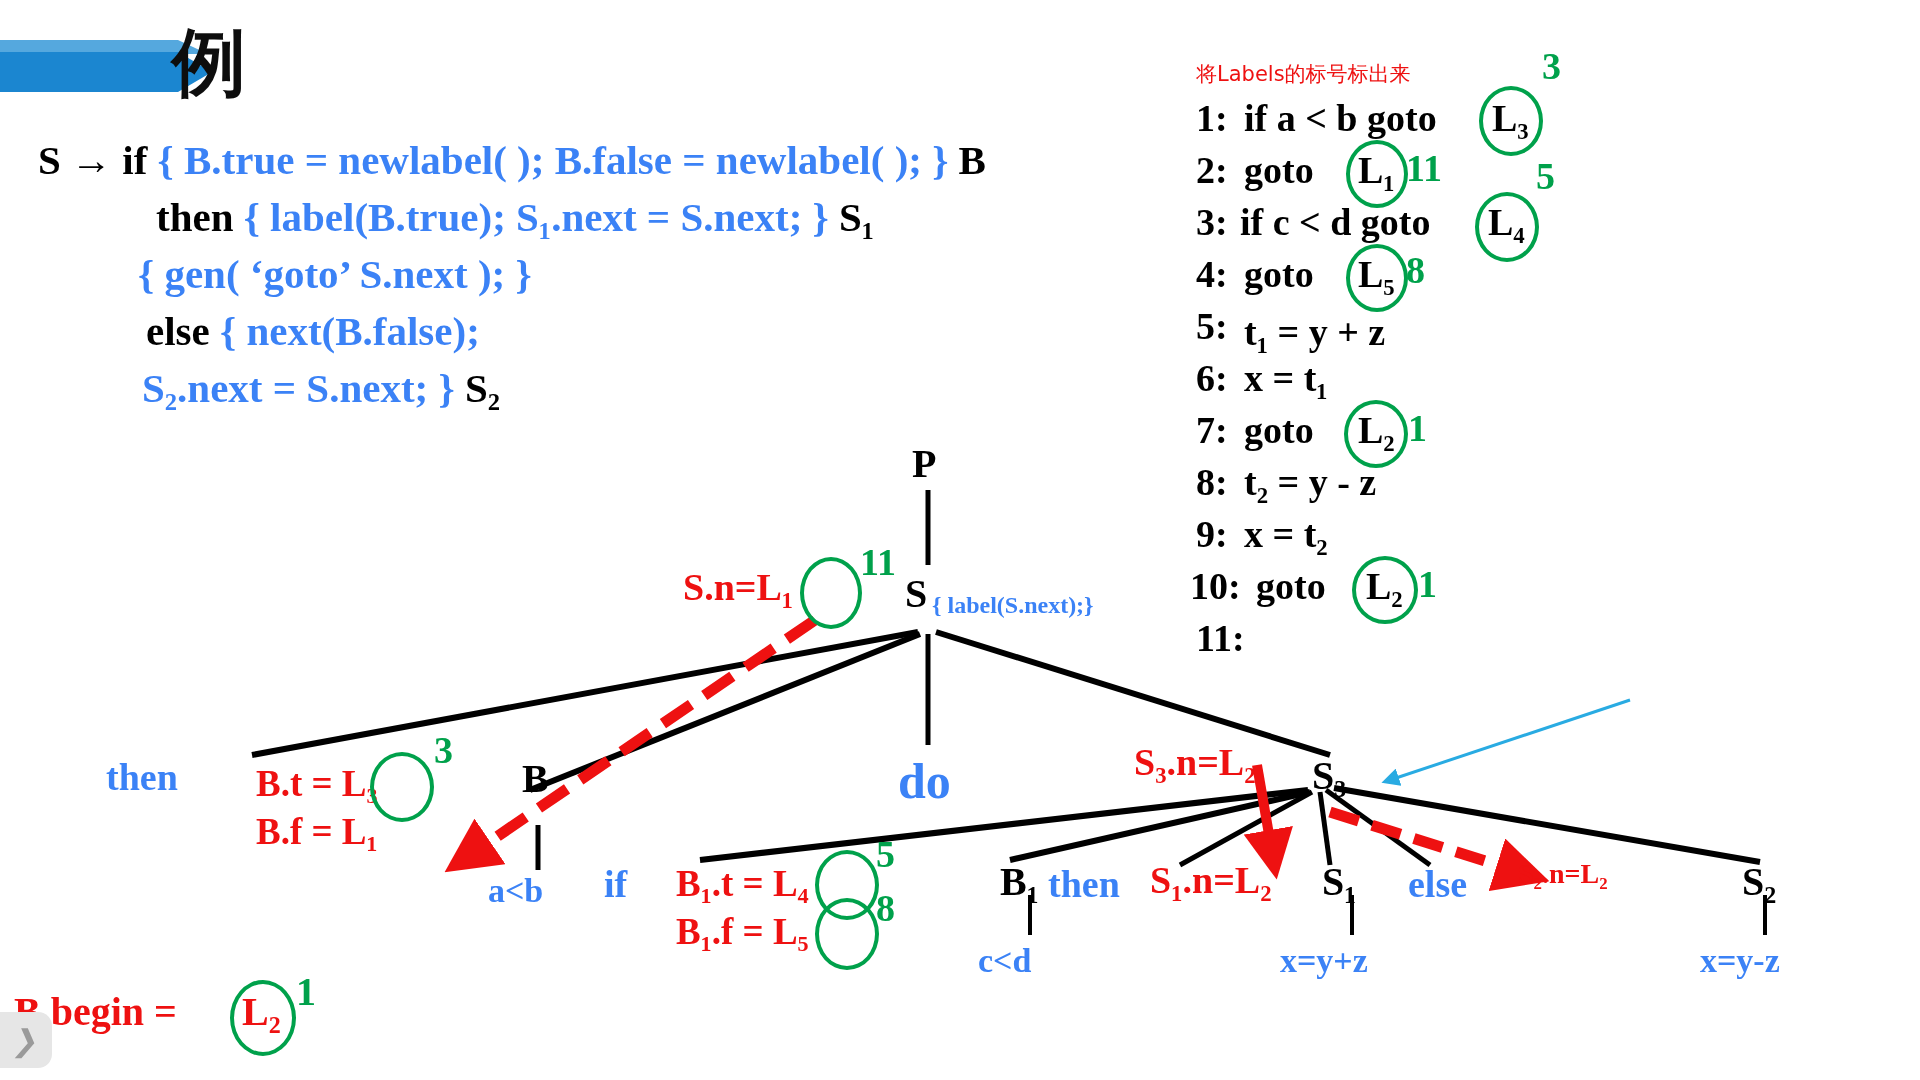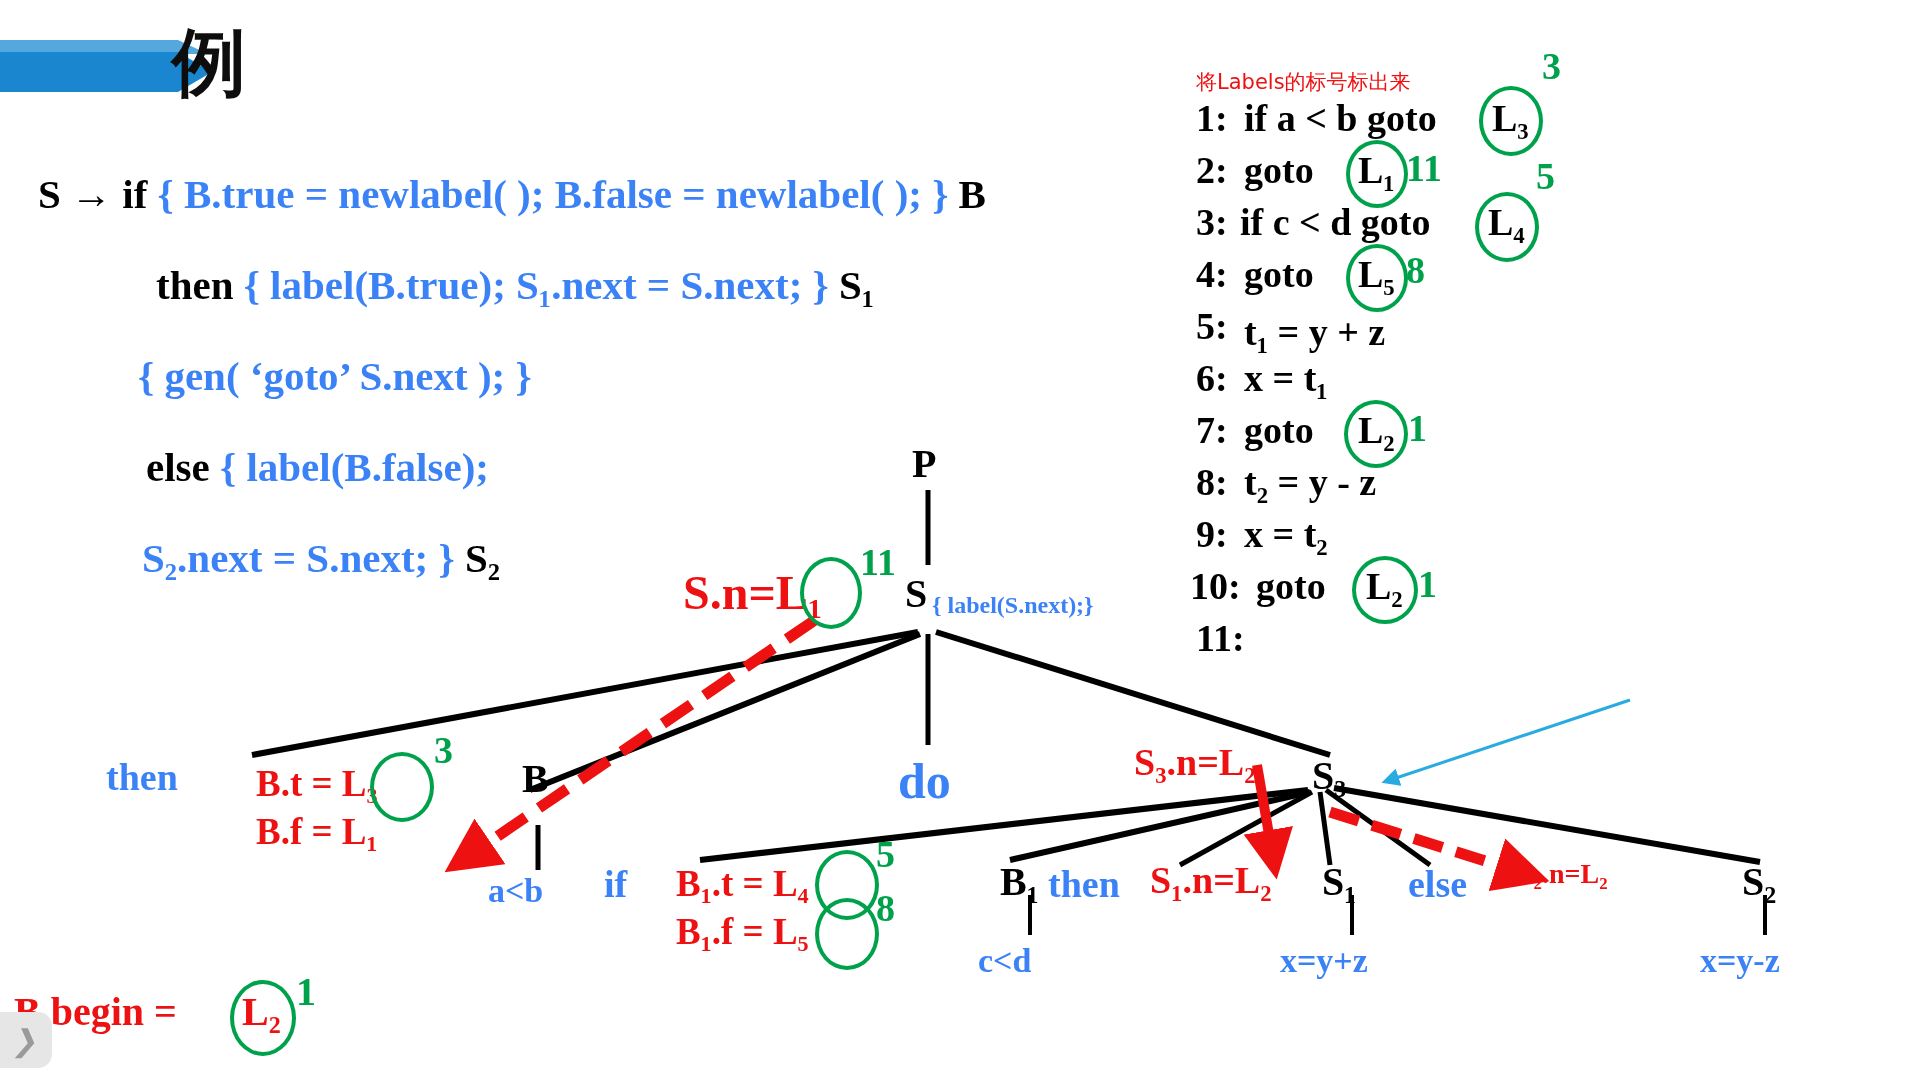--- a/index.html
+++ b/index.html
@@ -17,28 +17,28 @@
   
   .ser{font-family:"Liberation Serif",serif;font-weight:bold;}
   .serU{font-family:"Liberation Serif",serif;font-weight:bold;font-style:normal;}
   .blue{color:#3b82f6;}
   .black{color:#000000;}
   .red{color:#ee1111;}
   .sansred{font-family:"DejaVu Sans",sans-serif;color:#ee1111;font-size:21px;font-weight:normal;}
 
   
   #grammar{left:38px;top:132px;font-size:41px;line-height:57px;}
-  #grammar div{white-space:nowrap;margin-top:34px;}
+  #grammar div{white-space:nowrap;}
   .g-ind1{padding-left:118px;}
   .g-ind2{padding-left:100px;}
   .g-ind3{padding-left:108px;}
   .g-ind4{padding-left:104px;}
 
   
-  #code-note{left:1196px;top:60px;margin-top:8px;}
+  #code-note{left:1196px;top:60px;}
   #code{left:1196px;top:92px;font-size:38px;line-height:52px;}
   #code .ln{position:relative;height:52px;}
   #code .txt{position:absolute;left:0;top:0;}
 
   
   .circ{position:absolute;border:4px solid #00a14b;border-radius:50%;}
   .gnum{position:absolute;color:#00a14b;font-family:"Liberation Serif",serif;
         font-weight:bold;font-style:normal;}
 
   
@@ -69,21 +69,21 @@
     <div>
       <span class="black">S → if </span><span class="blue">{ B.true = newlabel( ); B.false = newlabel( ); }</span><span class="black"> B</span>
     </div>
     <div class="g-ind1">
       <span class="black">then </span><span class="blue">{ label(B.true); S₁.next = S.next; }</span><span class="black"> S₁</span>
     </div>
     <div class="g-ind2">
       <span class="blue">{ gen( ‘goto’ S.next ); }</span>
     </div>
     <div class="g-ind3">
-      <span class="black">else </span><span class="blue">{ label(B.false);</span>
+      <span class="black">else </span><span class="blue">{ next(B.false);</span>
     </div>
     <div class="g-ind4">
       <span class="blue">S₂.next = S.next; }</span><span class="black"> S₂</span>
     </div>
   </div>
 
   <div class="abs sansred" id="code-note">将Labels的标号标出来</div>
 
   <div class="abs" id="code">
 
@@ -196,21 +196,21 @@
 
     <line x1="1257" y1="765" x2="1272" y2="852" stroke="#ee1111" stroke-width="10" marker-end="url(#redhead)"></line>
 
     <line x1="1330" y1="812" x2="1520" y2="872" stroke="#ee1111" stroke-width="11" stroke-dasharray="30 14" marker-end="url(#redhead)"></line>
 
     <line x1="1630" y1="700" x2="1390" y2="780" stroke="#29abe2" stroke-width="3" marker-end="url(#bluehead)"></line>
   </svg>
 
   <div class="abs ser black node" style="left:912px;top:440px;">P</div>
 
-  <div class="abs ser red" style="left:683px;top:565px;font-size:48px;">
+  <div class="abs ser red" style="left:683px;top:565px;font-size:38px;">
     <span>S.n=</span><span>L₁</span>
   </div>
   <div class="circ" style="left:800px;top:557px;width:54px;height:64px;"></div>
   <div class="abs gnum" style="left:860px;top:540px;font-size:38px;">11</div>
 
   <div class="abs ser black node" style="left:905px;top:570px;">S</div>
   <div class="abs ser blue" style="left:932px;top:592px;font-size:24px;">{ label(S.next);}</div>
 
   <div class="abs serU blue" style="left:106px;top:755px;font-size:38px;">then</div>
 

